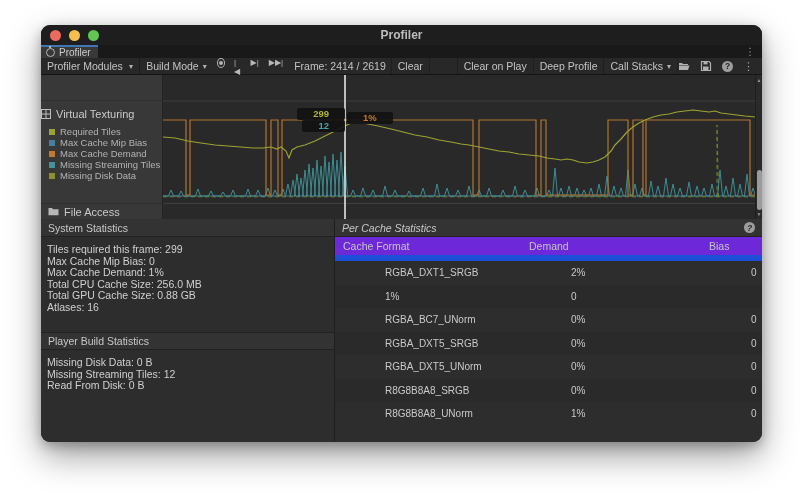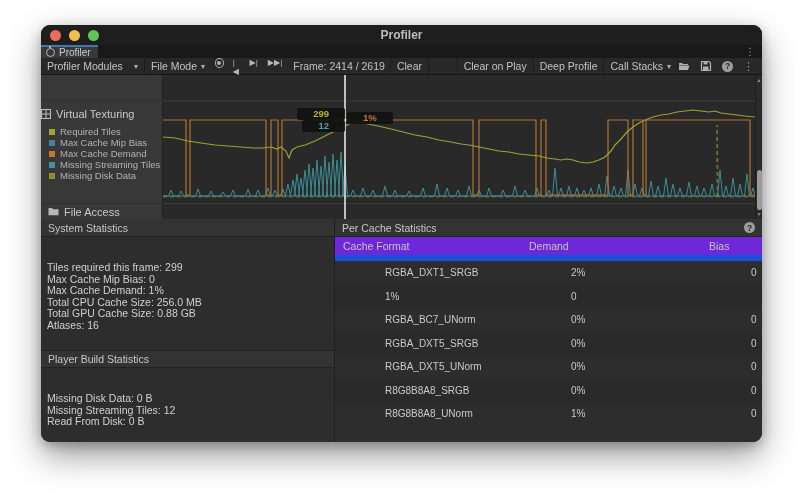--- a/index.html
+++ b/index.html
@@ -73,25 +73,25 @@
   .arr { position:absolute; left:0; width:6px; text-align:center; font-size:5px; color:#929292; }
   .arr-up { top:2px; } .arr-dn { bottom:2px; }
   .thumb { position:absolute; left:1px; top:95px; width:5px; height:40px;
     background:#9b9b9b; border-radius:2.5px; }
 
   
   .stats { height:223px; display:flex; background:#2d2d2d; }
   .stats-left { width:294px; border-right:1px solid #1e1e1e; display:flex; flex-direction:column; }
   .panel-head { height:18px; background:#333333; border-bottom:1px solid #222222;
     display:flex; align-items:center; padding:0 7px; font-size:10.5px; color:#c8c8c8; }
-  .stat-body { padding:7px 0 0 6px; font-size:10.5px; line-height:11.6px; color:#d0d0d0;margin-top:18px; }
+  .stat-body { padding:7px 0 0 6px; font-size:10.5px; line-height:11.6px; color:#d0d0d0; }
   .stat-body-1 { height:95px; }
   .stats-left .panel-head.second { border-top:1px solid #222222; }
   .stats-right { flex:1; display:flex; flex-direction:column; }
-  .stats-right .panel-head { justify-content:space-between; }
+  .stats-right .panel-head { justify-content:space-between;font-style:italic; }
   .tbl-cols { height:24px; background:#6d28d9; border-bottom:6px solid #1d4ed8;
     display:grid; grid-template-columns:186px 180px 1fr; align-items:center;
     font-size:10.5px; color:#c6c6c6; }
   .tbl-cols span { padding-left:8px; }
   .trow { height:23.5px; display:grid; grid-template-columns:186px 180px 1fr;
     align-items:center; font-size:10px; color:#c9c9c9; }
   .trow span { padding-left:8px;margin-left:42px; }
   .trow:nth-child(odd) { background:#2d2d2d; }
   .trow:nth-child(even) { background:#2a2a2a; }
 </style>
@@ -116,21 +116,21 @@
     </div>
     <span class="tab-kebab">⋮</span>
   </div>
 
   <div class="toolbar">
     <div class="tb modules-dd">
       <span>Profiler Modules</span>
       <span class="caret">▾</span>
     </div>
     <div class="tb">
-      <span>File Mode</span>
+      <span>Build Mode</span>
       <span class="caret">▾</span>
     </div>
     <span class="rec">
         <i></i>
       </span>
     <span class="transport">|◀</span>
     <span class="transport">▶|</span>
     <span class="transport">▶▶|</span>
     <div class="tb">Frame: 2414 / 2619</div>
     <div class="tb tb-btn">Clear</div>

